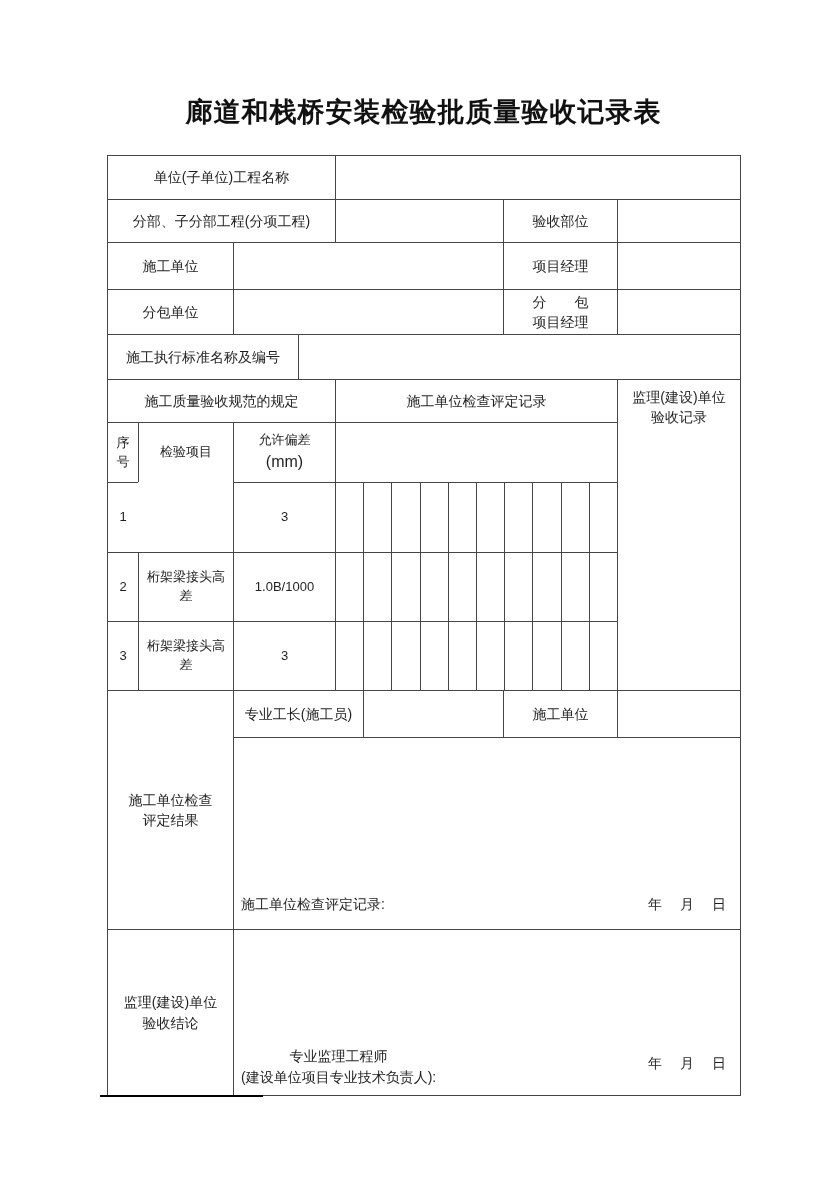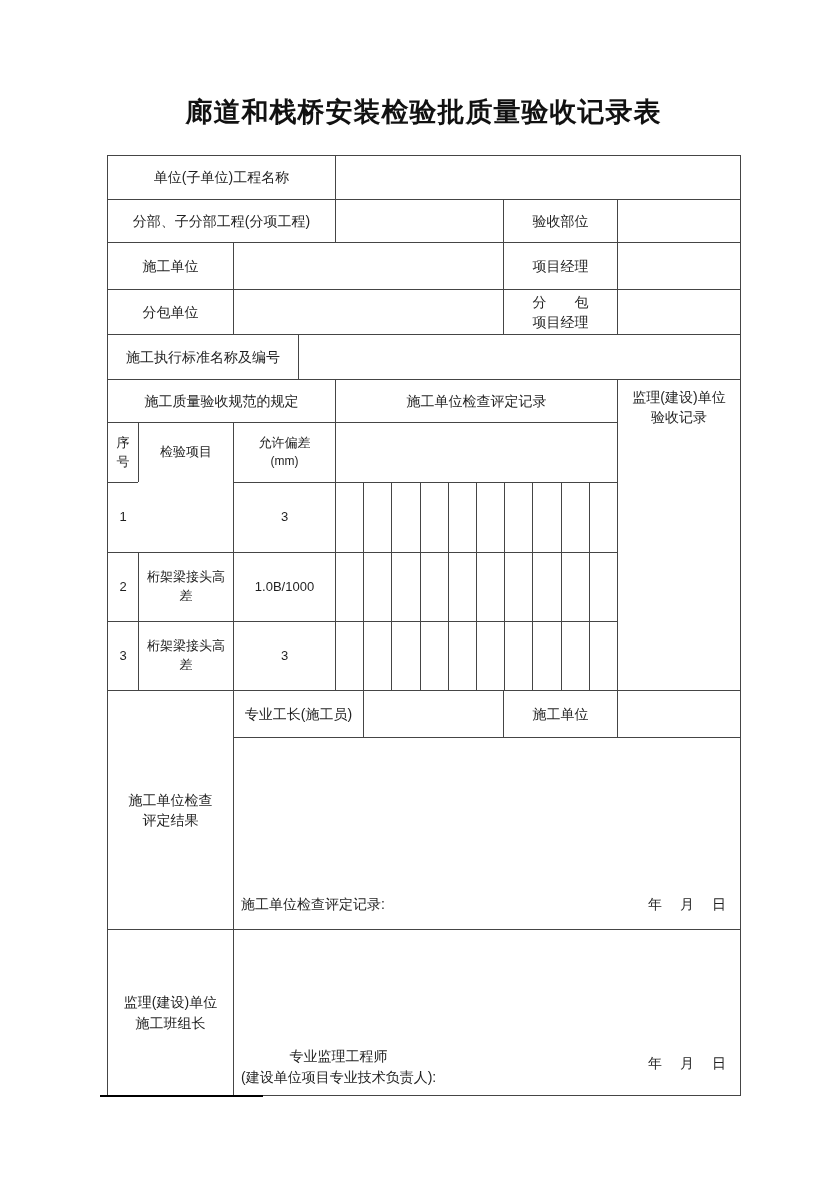--- a/index.html
+++ b/index.html
@@ -17,21 +17,21 @@
   }
   .cell{
     position:absolute;box-sizing:border-box;
     border-left:1px solid #454545;border-top:1px solid #454545;
     display:flex;align-items:center;justify-content:center;
     text-align:center;font-size:14px;line-height:1.45;word-break:break-all;
     padding:0 3px;
   }
   .col{flex-direction:column;}
   .small{font-size:13px;}
-  .tiny{font-size:12px;text-align:right;}
+  .tiny{font-size:16px;text-align:right;}
   .topalign{justify-content:flex-start;padding-top:7px;}
   .mrow{
     position:absolute;box-sizing:border-box;
     border-left:1px solid #454545;border-top:1px solid #454545;
     display:flex;flex-direction:row;align-items:stretch;
   }
   .mrow>div{flex:1 1 0;border-left:1px solid #454545;}
   .mrow>div:first-child{border-left:none;}
   .sig{
     flex-direction:row;align-items:flex-end;justify-content:space-between;
@@ -147,21 +147,21 @@
     <div class="cell" style="left:396px;top:535px;width:114px;height:47px">施工单位</div>
     <div class="cell" style="left:510px;top:535px;width:123px;height:47px"></div>
 
     <div class="cell sig" style="left:126px;top:582px;width:507px;height:192px">
       <span>施工单位检查评定记录:</span>
       <span class="datetxt">年　月　日</span>
     </div>
 
     <div class="cell col" style="left:0;top:774px;width:126px;height:166px">
       <span>监理(建设)单位</span>
-      <span>施工班组长</span>
+      <span>验收结论</span>
     </div>
     <div class="cell sig" style="left:126px;top:774px;width:507px;height:166px;padding-bottom:8px">
       <span class="eng">
         <span class="l1">专业监理工程师</span>
         <span class="l2">(建设单位项目专业技术负责人):</span>
       </span>
       <span class="datetxt" style="margin-bottom:14px">年　月　日</span>
     </div>
 
   </div>

